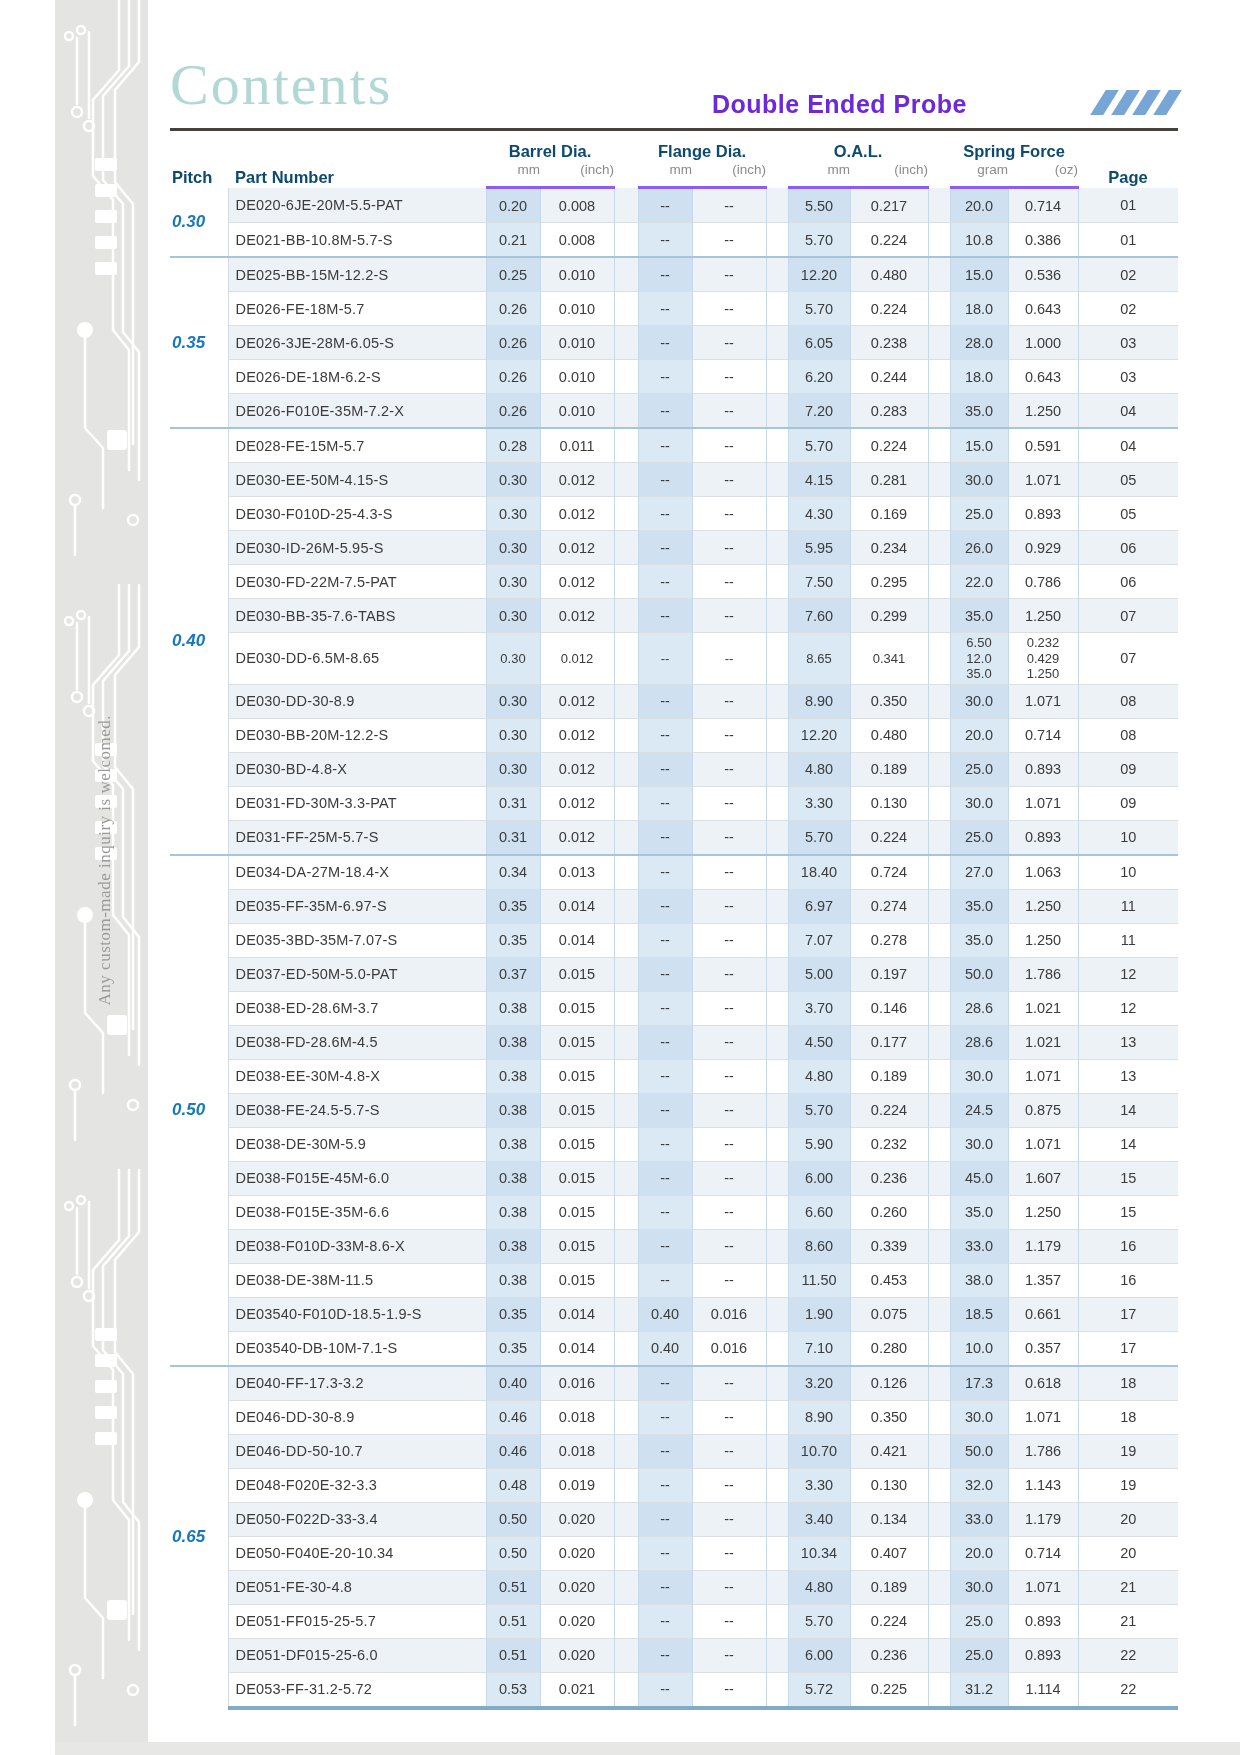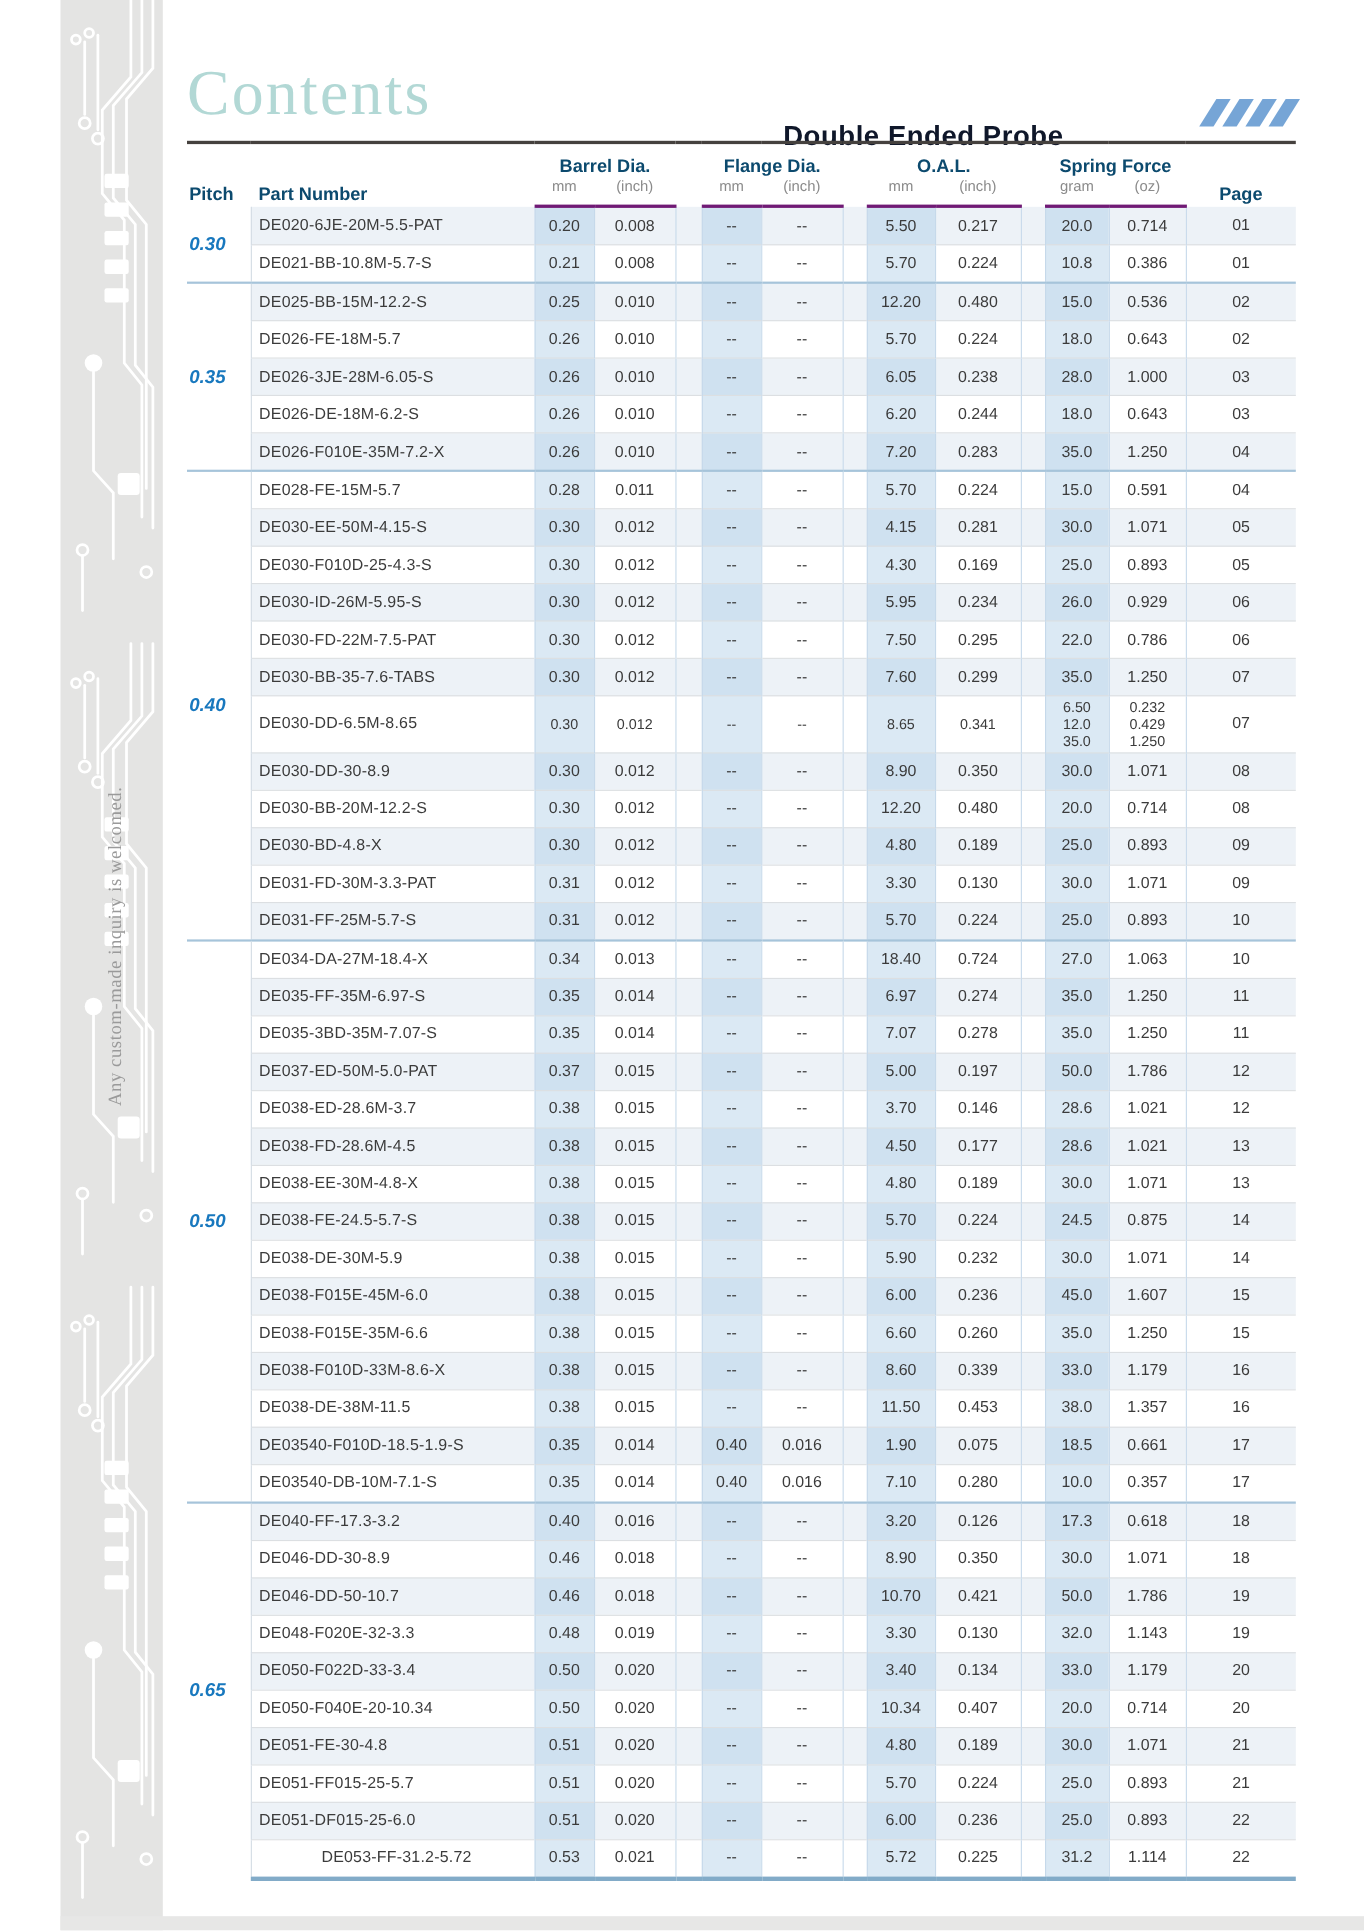--- a/index.html
+++ b/index.html
@@ -26,54 +26,54 @@
     letter-spacing:0.5px;white-space:nowrap;
   }
   
   .page-title{
     position:absolute;left:170px;top:55px;
     font-family:"Liberation Serif",serif;font-size:58px;line-height:60px;
     color:#b2d8d5;letter-spacing:2px;font-weight:400;
   }
   .subtitle{
     position:absolute;left:712px;top:90px;
-    font-size:25px;font-weight:bold;color:#0f172a;letter-spacing:0.5px;margin-top:20px;
+    font-size:25px;font-weight:bold;color:#6d28d9;letter-spacing:0.5px;
   }
   .stripes{
     position:absolute;left:1098px;top:90px;display:flex;gap:8px;
   }
   .stripes .stripe{
     width:13px;height:25px;background:#76a5d6;transform:skewX(-32deg);
   }
   
   .table-wrap{position:absolute;left:170px;top:128px;width:1008px;}
   table{border-collapse:collapse;width:1008px;table-layout:fixed;}
   thead tr.hrow1 th{border-top:3px solid #45413e;height:30px;vertical-align:bottom;padding-bottom:1px;}
-  thead tr.hrow2 th{border-bottom:3px solid #701a75;height:24px;vertical-align:top;}
+  thead tr.hrow2 th{border-bottom:3px solid #8b5cf6;height:24px;vertical-align:top;text-align:right;}
   th{font-weight:bold;font-size:16.5px;color:#0c4a6e;text-align:center;padding:0;}
   th.h-units{font-weight:normal;font-size:13.5px;color:#8b8b8b;}
   th.h-pitch{text-align:left;padding-left:2px;vertical-align:middle;}
   th.h-part{text-align:left;padding-left:7px;vertical-align:middle;}
   th.h-page{vertical-align:middle;}
   td{height:33px;padding:0;font-size:14.5px;color:#3b3b3b;text-align:center;white-space:pre-line;}
   td.c-part{text-align:left;padding-left:7px;letter-spacing:0.2px;margin-top:39px;}
   td.c-pitch{
     background:#ffffff;vertical-align:middle;text-align:left;padding-left:2px;
     font-style:italic;font-weight:bold;font-size:17px;color:#1878be;
   }
   tr.shade td{background:#edf2f7;}
   tr.shade td.c-pitch{background:#ffffff;}
   td.c-mm{background:rgba(170,202,228,0.42);}
   tr.shade td.c-mm{background:rgba(160,196,226,0.5);}
   td.c-mm,td.c-inch{border-left:1px solid #c6d9ea;border-right:1px solid #c6d9ea;}
   td.c-part{border-left:1px solid #d3dce4;}
   tbody tr+tr td{border-top:1px solid #dcdfe2;}
   tbody tr:first-child td{border-top:2px solid #a6c4da;}
   tbody.first tr:first-child td{border-top:none;}
-  tbody:last-of-type tr:last-child td{border-bottom:4px solid #82abc8;text-align:center;}
+  tbody:last-of-type tr:last-child td{border-bottom:4px solid #82abc8;}
   tr.multi td{height:auto;padding-top:2px;padding-bottom:2px;}
   tr.multi td.c-mm,tr.multi td.c-inch{font-size:13px;line-height:15.5px;margin-top:40px;}
 </style>
 </head>
 <body>
 
 <div class="strip">
   <svg width="93" height="1755" xmlns="http://www.w3.org/2000/svg">
     <defs>
       <g id="cir" stroke="#ffffff" stroke-width="2.5" fill="none" stroke-linecap="round">

